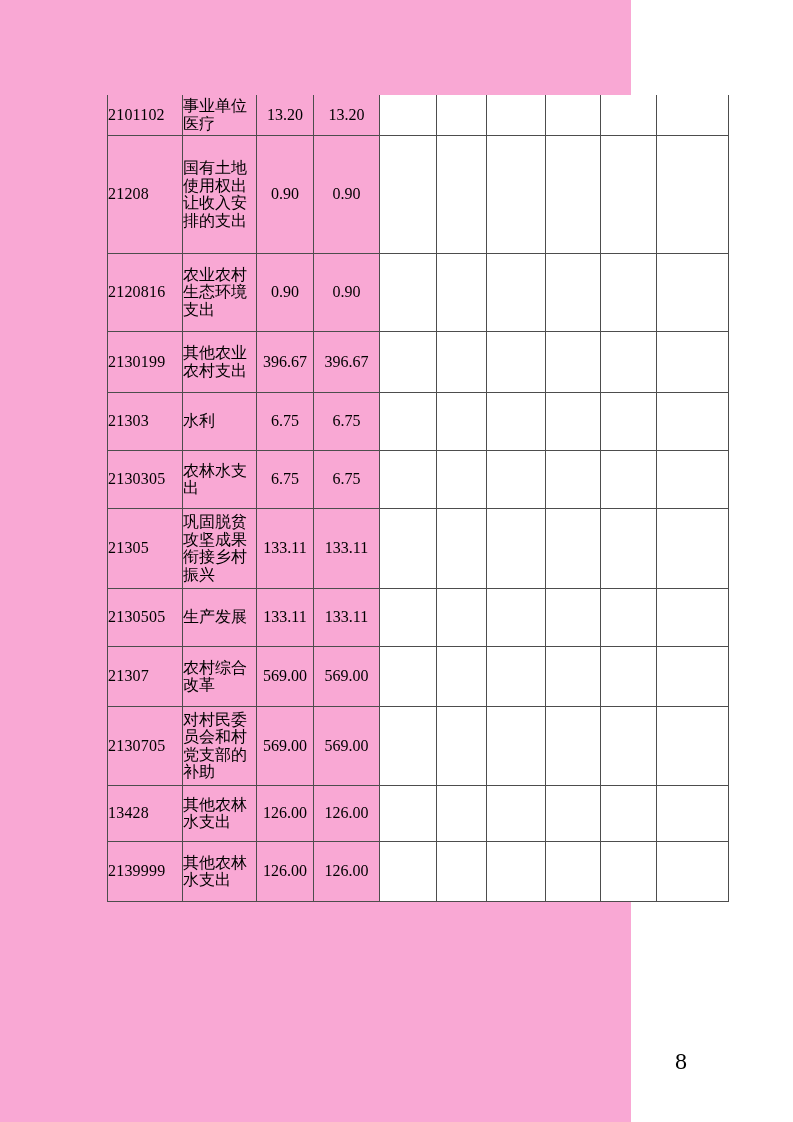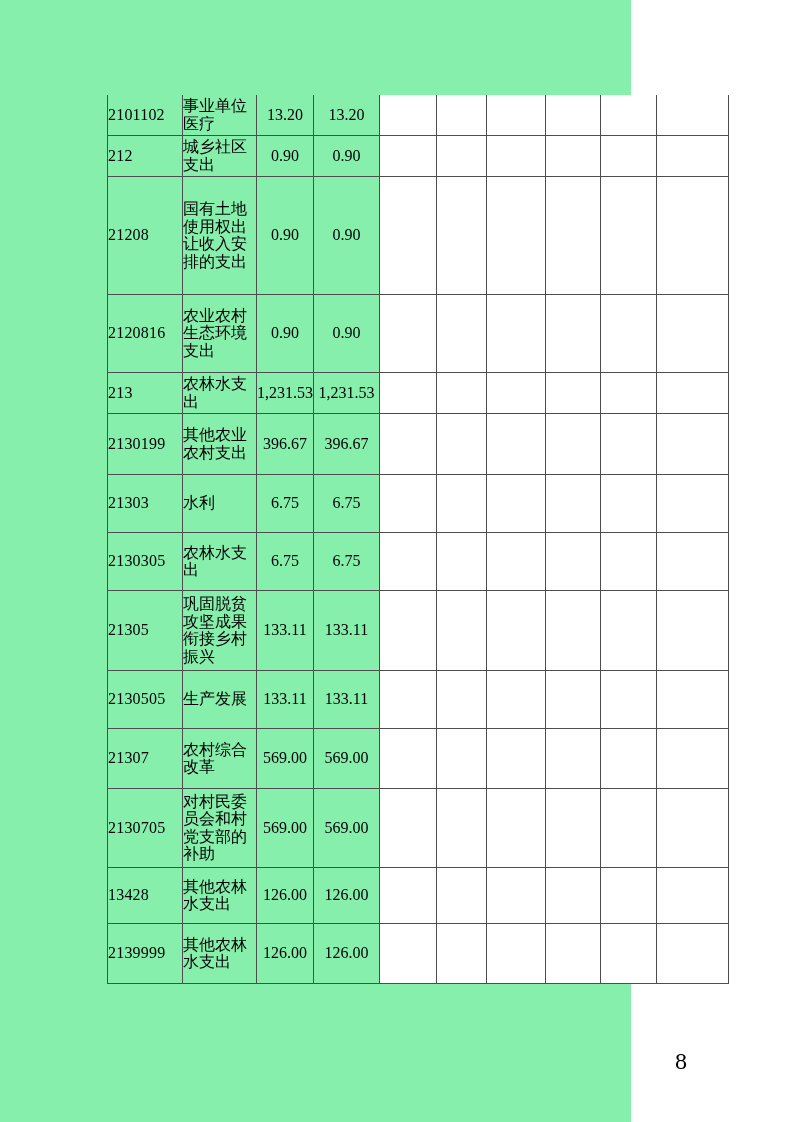--- a/index.html
+++ b/index.html
@@ -8,21 +8,21 @@
     width: 793px; height: 1122px;
     font-family: "Liberation Serif", "DejaVu Serif", serif;
     color: #000000;
     position: relative;
     overflow: hidden;
   }
   .page {
     position: absolute;
     left: 0; top: 0;
     width: 631px; height: 1122px;
-    background: #86efac;
+    background: #f9a8d4;
   }
   table.budget {
     position: absolute;
     left: 107px;
     top: 95px;
     width: 622px;
     border-collapse: collapse;
     table-layout: fixed;
   }
   table.budget td {
@@ -85,61 +85,37 @@
           <td class="cell-name">事业单位医疗</td>
           <td class="cell-num">13.20</td>
           <td class="cell-num">13.20</td>
           <td class="cell-empty"></td>
           <td class="cell-empty"></td>
           <td class="cell-empty"></td>
           <td class="cell-empty"></td>
           <td class="cell-empty"></td>
           <td class="cell-empty"></td>
         </tr>
-        <tr style="height: 41px;">
-          <td class="cell-code">212</td>
-          <td class="cell-name">城乡社区支出</td>
-          <td class="cell-num">0.90</td>
-          <td class="cell-num">0.90</td>
-          <td class="cell-empty"></td>
-          <td class="cell-empty"></td>
-          <td class="cell-empty"></td>
-          <td class="cell-empty"></td>
-          <td class="cell-empty"></td>
-          <td class="cell-empty"></td>
-        </tr>
         <tr style="height: 118px;">
           <td class="cell-code">21208</td>
           <td class="cell-name">国有土地使用权出让收入安排的支出</td>
           <td class="cell-num">0.90</td>
           <td class="cell-num">0.90</td>
           <td class="cell-empty"></td>
           <td class="cell-empty"></td>
           <td class="cell-empty"></td>
           <td class="cell-empty"></td>
           <td class="cell-empty"></td>
           <td class="cell-empty"></td>
         </tr>
         <tr style="height: 78px;">
           <td class="cell-code">2120816</td>
           <td class="cell-name">农业农村生态环境支出</td>
           <td class="cell-num">0.90</td>
           <td class="cell-num">0.90</td>
-          <td class="cell-empty"></td>
-          <td class="cell-empty"></td>
-          <td class="cell-empty"></td>
-          <td class="cell-empty"></td>
-          <td class="cell-empty"></td>
-          <td class="cell-empty"></td>
-        </tr>
-        <tr style="height: 41px;">
-          <td class="cell-code">213</td>
-          <td class="cell-name">农林水支出</td>
-          <td class="cell-num">1,231.53</td>
-          <td class="cell-num">1,231.53</td>
           <td class="cell-empty"></td>
           <td class="cell-empty"></td>
           <td class="cell-empty"></td>
           <td class="cell-empty"></td>
           <td class="cell-empty"></td>
           <td class="cell-empty"></td>
         </tr>
         <tr style="height: 61px;">
           <td class="cell-code">2130199</td>
           <td class="cell-name">其他农业农村支出</td>

